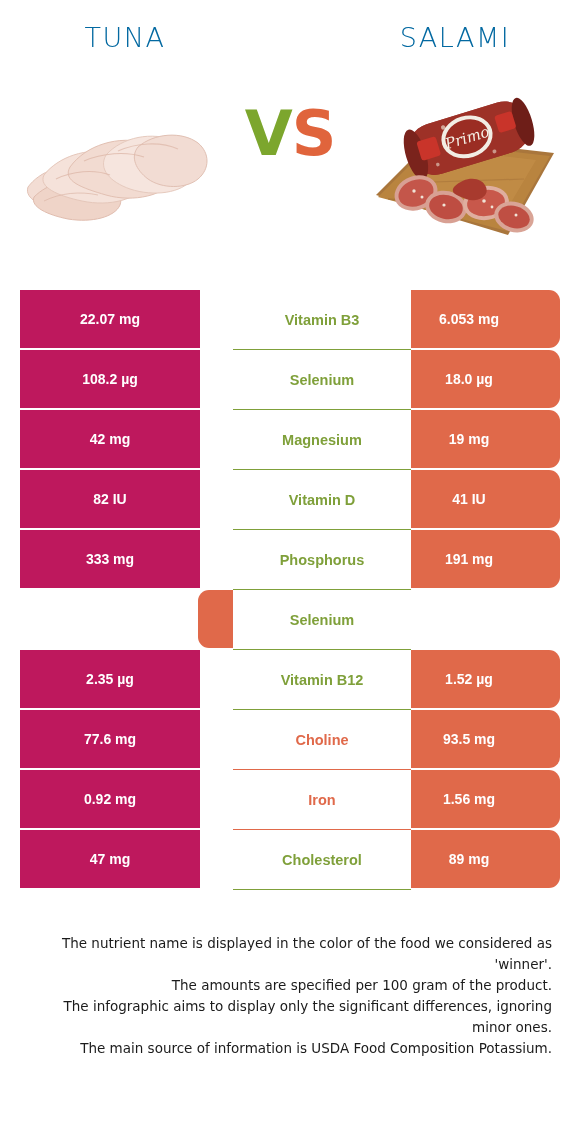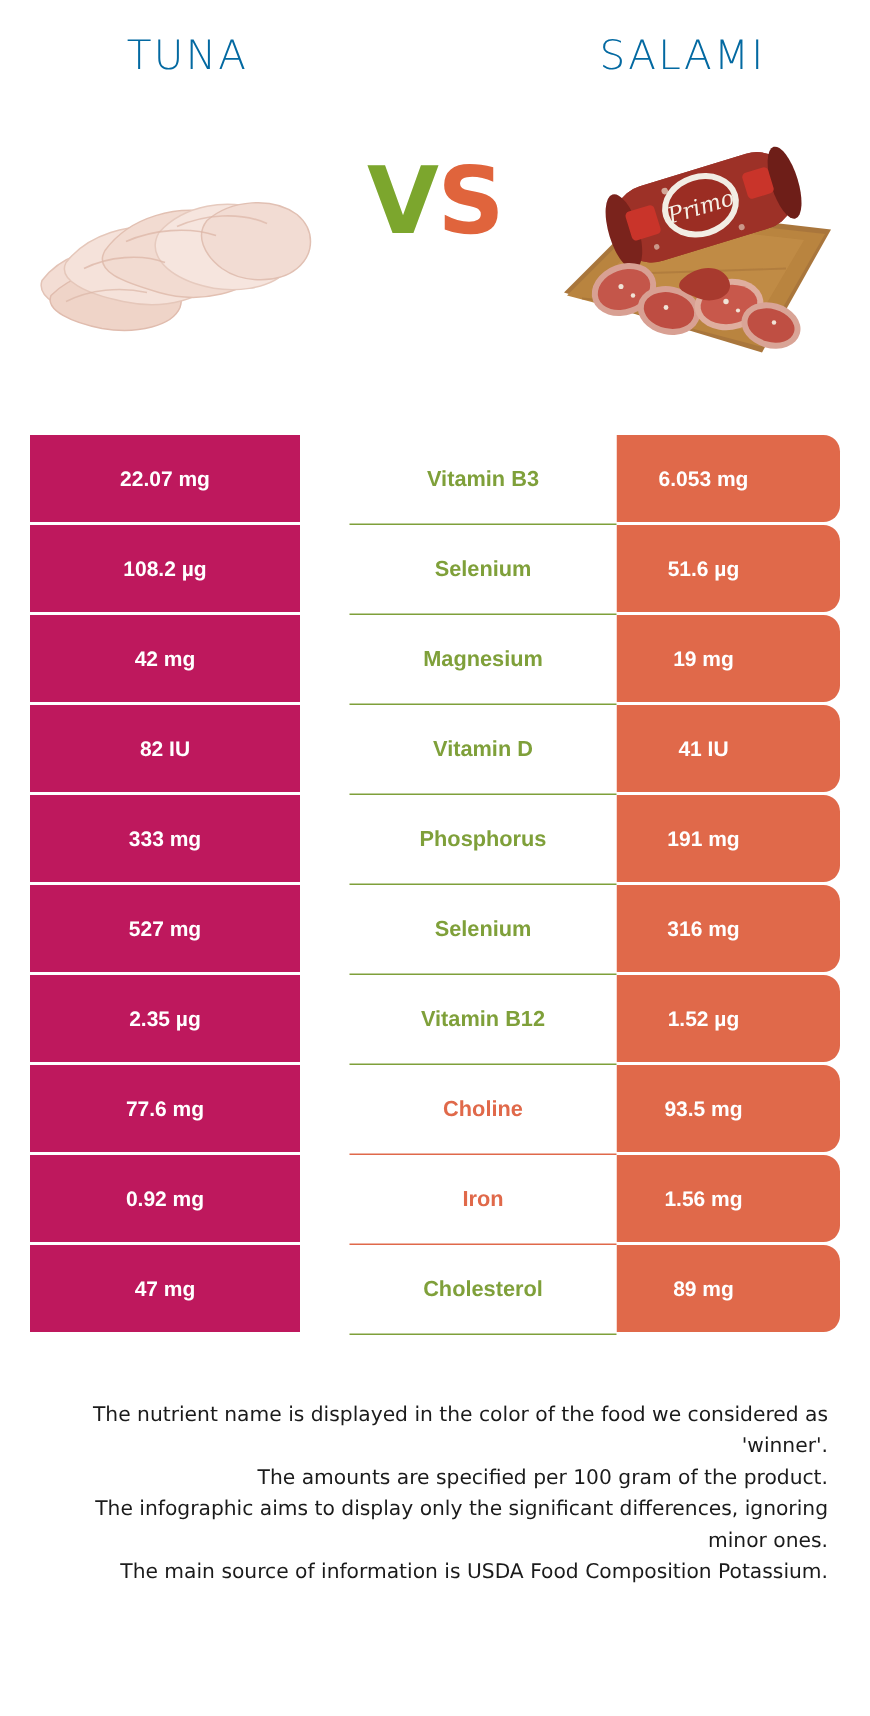--- a/index.html
+++ b/index.html
@@ -228,21 +228,21 @@
         <div class="cell right">6.053 mg</div>
         <div class="mid-wrap win-green">
           <div class="mid-label">Vitamin B3</div>
           <div class="mid-sep"></div>
         </div>
       </div>
     </div>
     <div class="row">
       <div class="row-inner">
         <div class="cell left">108.2 µg</div>
-        <div class="cell right">51.6 µg</div>
+        <div class="cell right">18.0 µg</div>
         <div class="mid-wrap win-green">
           <div class="mid-label">Selenium</div>
           <div class="mid-sep"></div>
         </div>
       </div>
     </div>
     <div class="row">
       <div class="row-inner">
         <div class="cell left">42 mg</div>
         <div class="cell right">19 mg</div>
@@ -267,21 +267,20 @@
         <div class="cell left">333 mg</div>
         <div class="cell right">191 mg</div>
         <div class="mid-wrap win-green">
           <div class="mid-label">Phosphorus</div>
           <div class="mid-sep"></div>
         </div>
       </div>
     </div>
     <div class="row">
       <div class="row-inner">
-        <div class="cell left">527 mg</div>
         <div class="cell right">316 mg</div>
         <div class="mid-wrap win-green">
           <div class="mid-label">Selenium</div>
           <div class="mid-sep"></div>
         </div>
       </div>
     </div>
     <div class="row">
       <div class="row-inner">
         <div class="cell left">2.35 µg</div>

